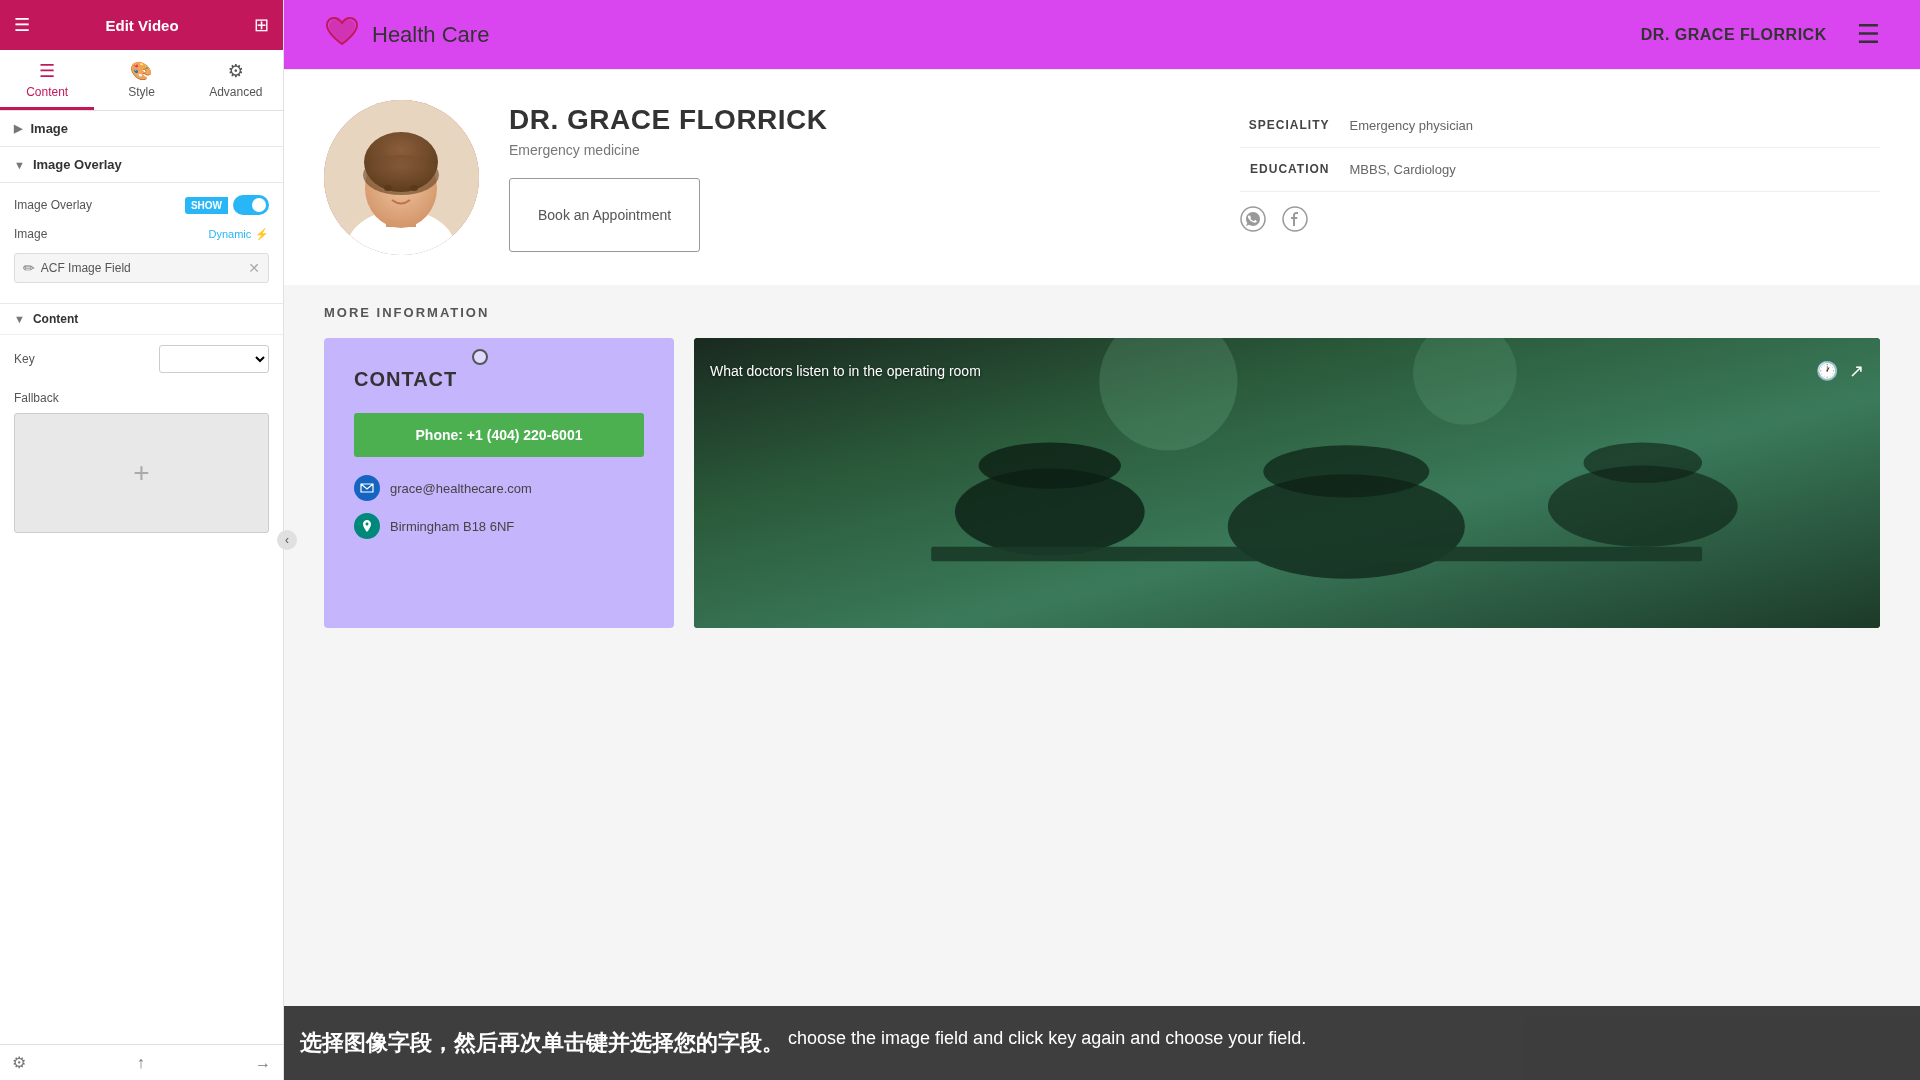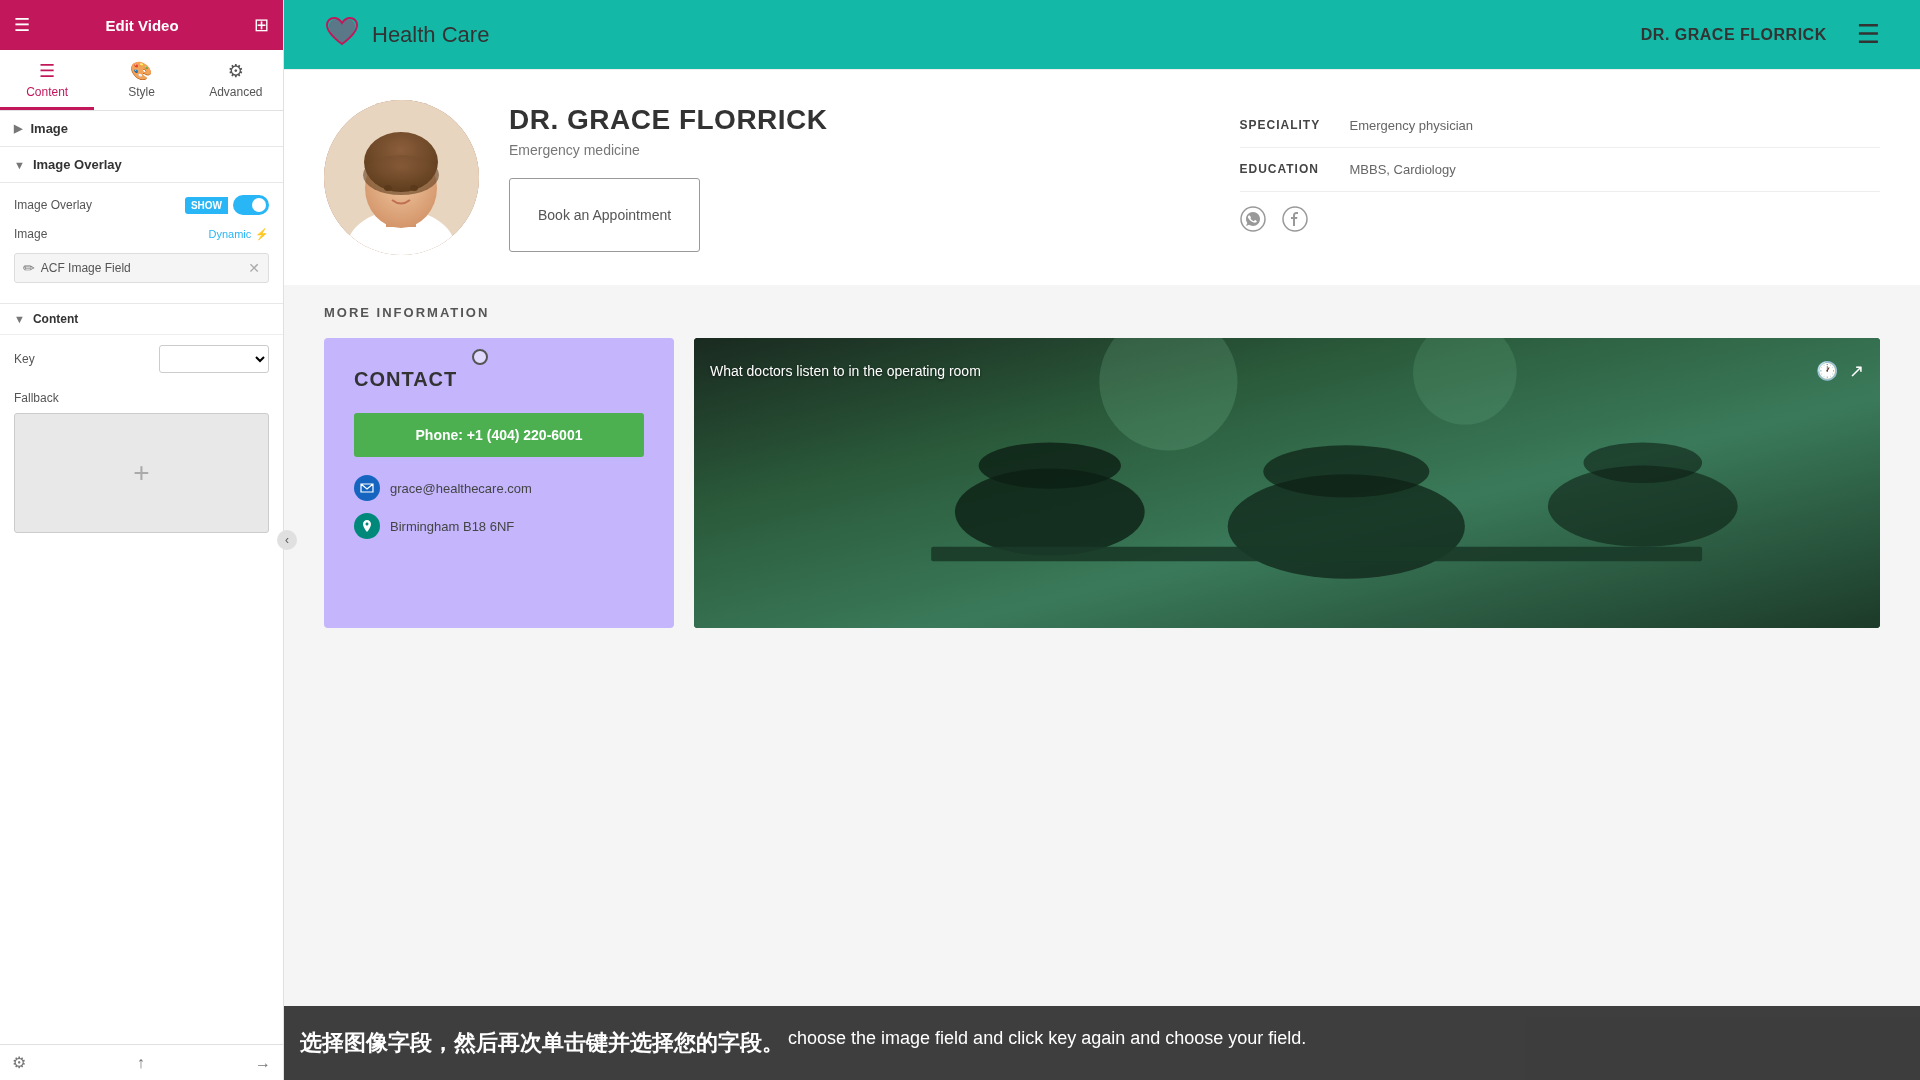--- a/index.html
+++ b/index.html
@@ -238,21 +238,21 @@
       flex: 1;
       display: flex;
       flex-direction: column;
       background: #f5f5f5;
       overflow: hidden;
       position: relative;
     }
 
     
     .top-nav {
-      background: #14b8a6;
+      background: #d946ef;
       display: flex;
       align-items: center;
       justify-content: space-between;
       padding: 0 40px;
       height: 70px;
       border-bottom: 1px solid #eee;
       flex-shrink: 0;
     }
     .nav-logo {
       display: flex;
@@ -332,20 +332,21 @@
       background: transparent;
       padding: 28px 28px;
       font-size: 14px;
       color: #555;
       border-radius: 3px;
       cursor: pointer;
     }
     .profile-details {
       margin-left: 60px;
       flex: 1;
+      text-align: right;
     }
     .detail-row {
       display: flex;
       gap: 20px;
       margin-bottom: 14px;
       border-bottom: 1px solid #eee;
       padding-bottom: 14px;
     }
     .detail-key {
       font-size: 12px;

